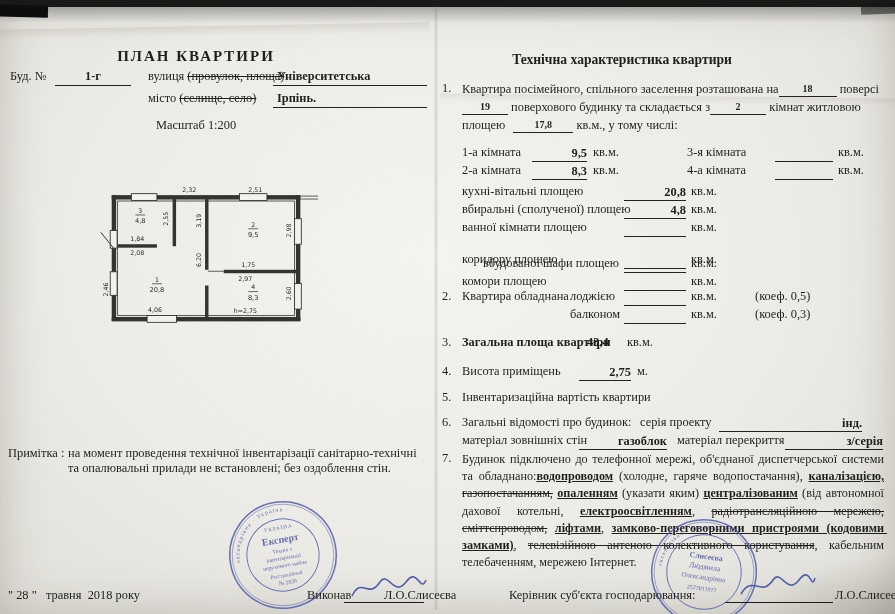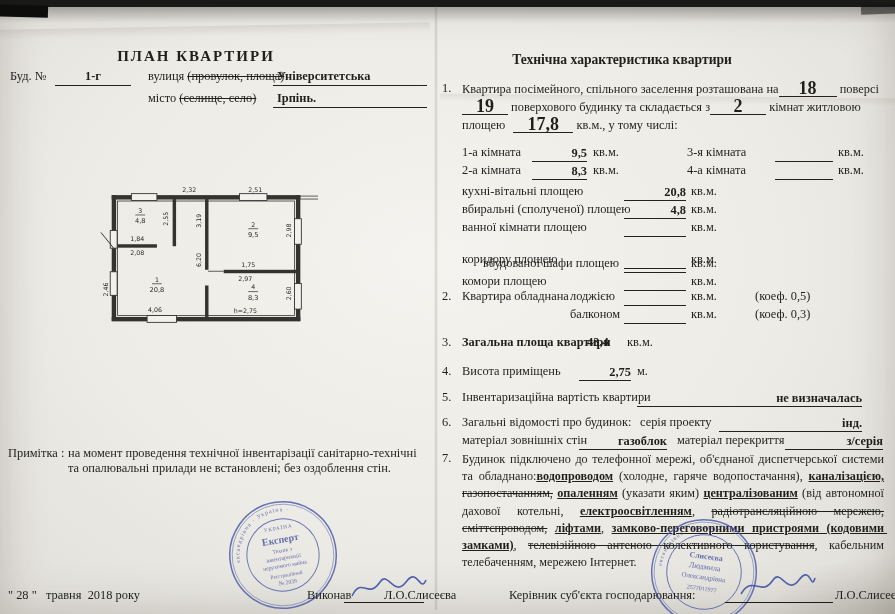--- a/index.html
+++ b/index.html
@@ -15,21 +15,21 @@
   .fold-v{left:434px;top:6px;width:4px;height:604px;background:linear-gradient(90deg,rgba(0,0,0,0),rgba(95,90,78,.22),rgba(0,0,0,0));}
   .crease1{left:0;top:26px;width:430px;height:10px;background:linear-gradient(rgba(120,114,100,.14),rgba(0,0,0,0));transform:rotate(-1deg);}
   .crease2{left:440px;top:96px;width:455px;height:8px;background:linear-gradient(rgba(120,114,100,.12),rgba(0,0,0,0));transform:rotate(.6deg);}
   .blotch-br{right:0;bottom:0;width:130px;height:60px;background:radial-gradient(ellipse at 100% 100%,rgba(100,95,82,.28),rgba(0,0,0,0) 70%);}
 
   .abs{position:absolute;}
   .doc-title{font-weight:bold;font-size:15px;letter-spacing:2px;text-align:center;}
   .rc-title{font-weight:bold;font-size:13.6px;text-align:center;}
   .lab,.txt{font-size:12.4px;white-space:pre;}
   .strike{text-decoration:line-through;}
-  .bl{border-bottom:1.4px solid #232220;text-align:center;font-weight:bold;font-size:18px;}
+  .bl{border-bottom:1.4px solid #232220;text-align:center;font-weight:bold;font-size:10px;}
   span.bl{display:inline-block;height:15px;line-height:15px;vertical-align:bottom;}
   .bl-abs{position:absolute;border-bottom:1.4px solid #232220;text-align:center;font-weight:bold;font-size:12.4px;height:16px;}
   .num{position:absolute;font-size:12.4px;}
   .r-row{position:absolute;left:0;width:458px;height:18px;}
   .r-row span{position:absolute;font-size:12.4px;white-space:pre;text-align:right;}
   .r-row .bl{position:absolute;display:block;height:16px;line-height:16px;}
   .col{position:absolute;top:0;height:614px;}
   #col-left{left:0;width:454px;}
   #col-right{left:437px;width:458px;}
   .line-row{position:absolute;font-size:12.4px;white-space:pre-wrap;}
@@ -78,20 +78,21 @@
       <span class="bl-abs" style="left:55px;width:76px">1-г</span>
       <span class="num" style="left:148px"><span>вулиця</span> <span class="strike">(провулок, площа)</span></span>
       <span class="bl-abs" style="left:273px;width:150px;text-align:left;padding-left:4px">Університетська</span>
     </div>
 
     <div class="abs" style="left:0;top:91px;width:437px;height:20px">
       <span class="num" style="left:148px"><span>місто</span> <span class="strike">(селище, село)</span></span>
       <span class="bl-abs" style="left:273px;width:150px;text-align:left;padding-left:4px">Ірпінь.</span>
     </div>
 
+    <div class="abs txt" style="left:0;top:118px;width:392px;text-align:center">Масштаб 1:200</div>
 
     <svg class="abs plan-svg" style="left:96px;top:182px" width="224" height="152" viewBox="0 0 228 152">
       <g>
 
         <rect class="wall" x="16" y="12" width="192" height="4.5"></rect>
         <rect class="wall" x="16" y="136" width="192" height="4.5"></rect>
         <rect class="wall" x="16" y="12" width="4.5" height="128"></rect>
         <rect class="wall" x="203.5" y="12" width="4.5" height="128"></rect>
         <rect class="thin" x="22" y="18" width="180" height="116.5" fill="none"></rect>
 
@@ -265,21 +266,20 @@
     <span class="num" style="left:5px;top:364px">4.</span>
     <div class="r-row" style="top:364px">
       <span style="left:25px">Висота приміщень</span>
       <span class="bl" style="left:142px;width:52px">2,75</span>
       <span style="left:200px">м.</span>
     </div>
 
     <span class="num" style="left:5px;top:390px">5.</span>
     <div class="r-row" style="top:390px">
       <span style="left:25px">Інвентаризаційна вартість квартири</span>
-      <span class="bl" style="left:200px;width:225px">не визначалась</span>
     </div>
 
     <span class="num" style="left:5px;top:415px">6.</span>
     <div class="r-row" style="top:415px">
       <span style="left:25px">Загальні відомості про будинок:</span>
       <span style="left:203px">серія проекту</span>
       <span class="bl" style="left:282px;width:143px">інд.</span>
     </div>
     <div class="r-row" style="top:433px">
       <span style="left:25px">матеріал зовнішніх стін</span>

